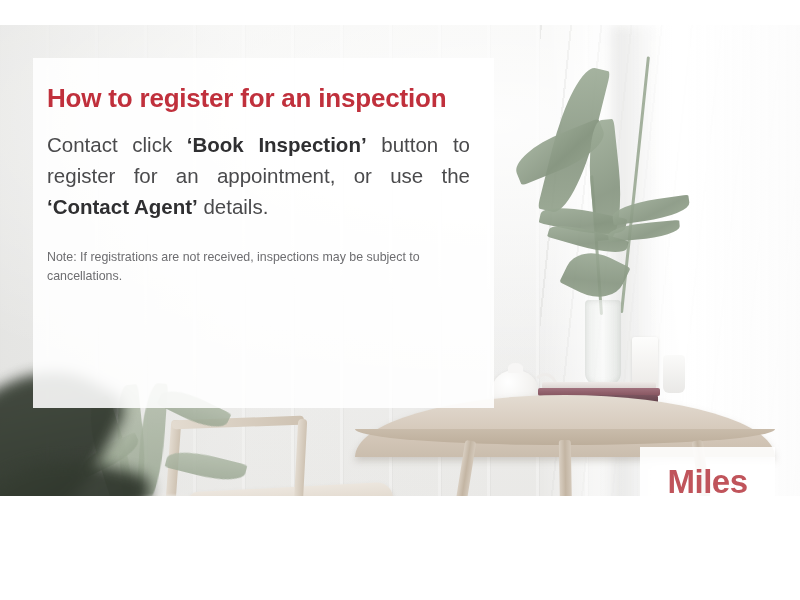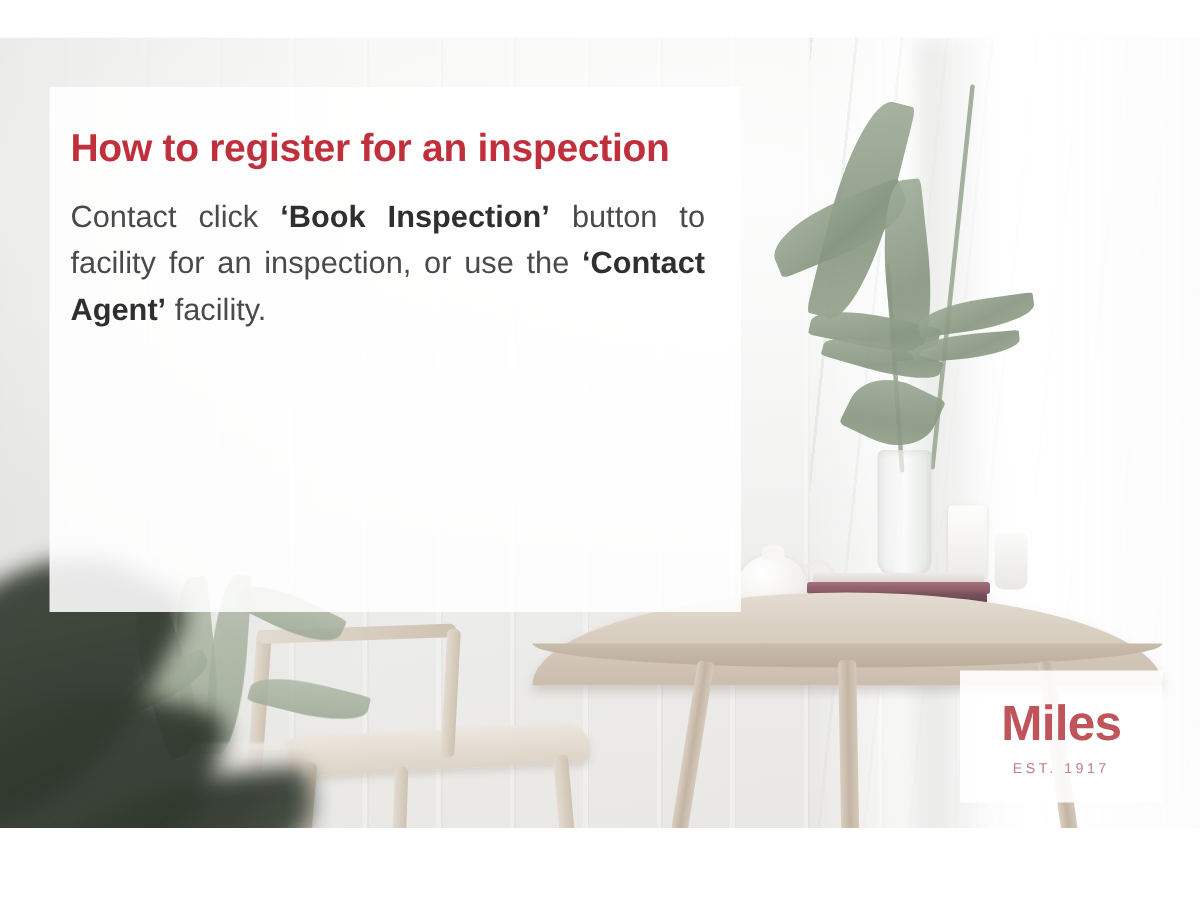--- a/index.html
+++ b/index.html
@@ -4,21 +4,21 @@
 <style>
   html,body{margin:0;padding:0;}
   body{
     width:800px;height:600px;
     background:#ffffff;
     font-family:"Liberation Sans", sans-serif;
     overflow:hidden;
   }
   .stage{
     position:relative;
-    width:800px;height:552px;
+    width:800px;height:496px;
     background:#ffffff;
     overflow:hidden;
   }
   
   .photo{
     position:absolute;
     left:0; top:25px;
     width:800px; height:547px;
     overflow:hidden;
     background:
@@ -281,23 +281,24 @@
     </div>
 
     <div class="foreground-leaf" style="left:-60px;top:330px;width:150px;height:210px;transform:rotate(28deg);"></div>
     <div class="foreground-leaf" style="left:-30px;top:430px;width:170px;height:130px;transform:rotate(14deg);"></div>
     <div class="foreground-leaf" style="left:20px;top:495px;width:190px;height:80px;transform:rotate(-6deg);"></div>
   </div>
 
   <div class="copy-panel">
     <h1 class="headline">How to register for an inspection</h1>
 
-    <p class="body-para"><span>Contact click </span><b>‘Book Inspection’</b><span> button to facility for an inspection, or use the </span><b>‘Contact Agent’</b><span> facility.</span></p>
-
-
+    <p class="body-para"><span>Contact click </span><b>‘Book Inspection’</b><span> button to register for an appointment, or use the </span><b>‘Contact Agent’</b><span> details.</span></p>
+
+
+    <p class="note">Note: If registrations are not received, inspections may be subject to cancellations.</p>
   </div>
 
   <div class="brand">
     <div class="brand-name">Miles</div>
     <div class="brand-est">EST. 1917</div>
   </div>
 
   <div class="frame-top"></div>
   <div class="frame-bottom"></div>
 

